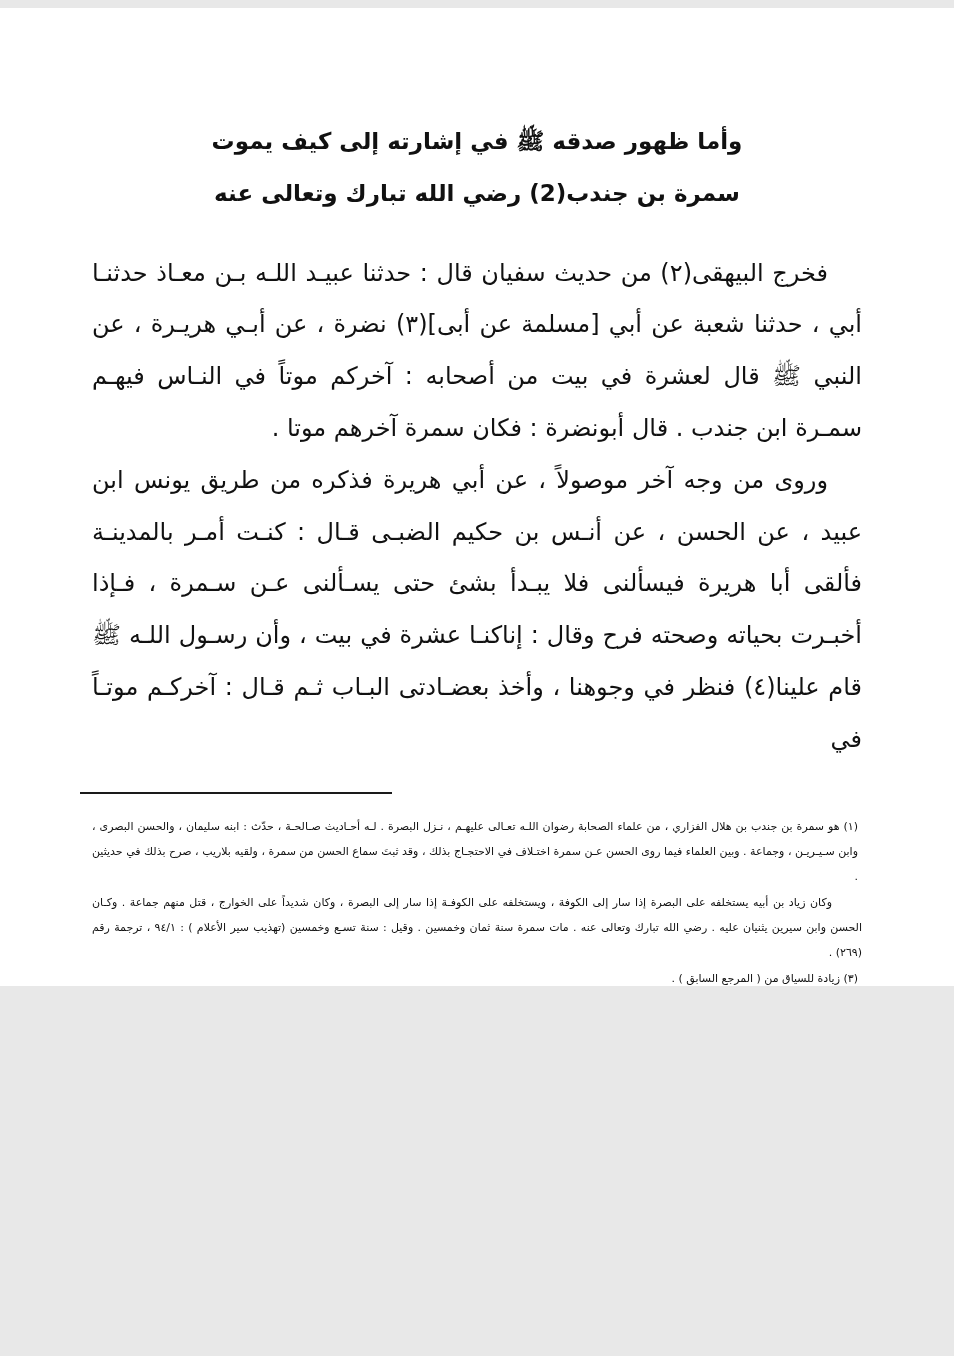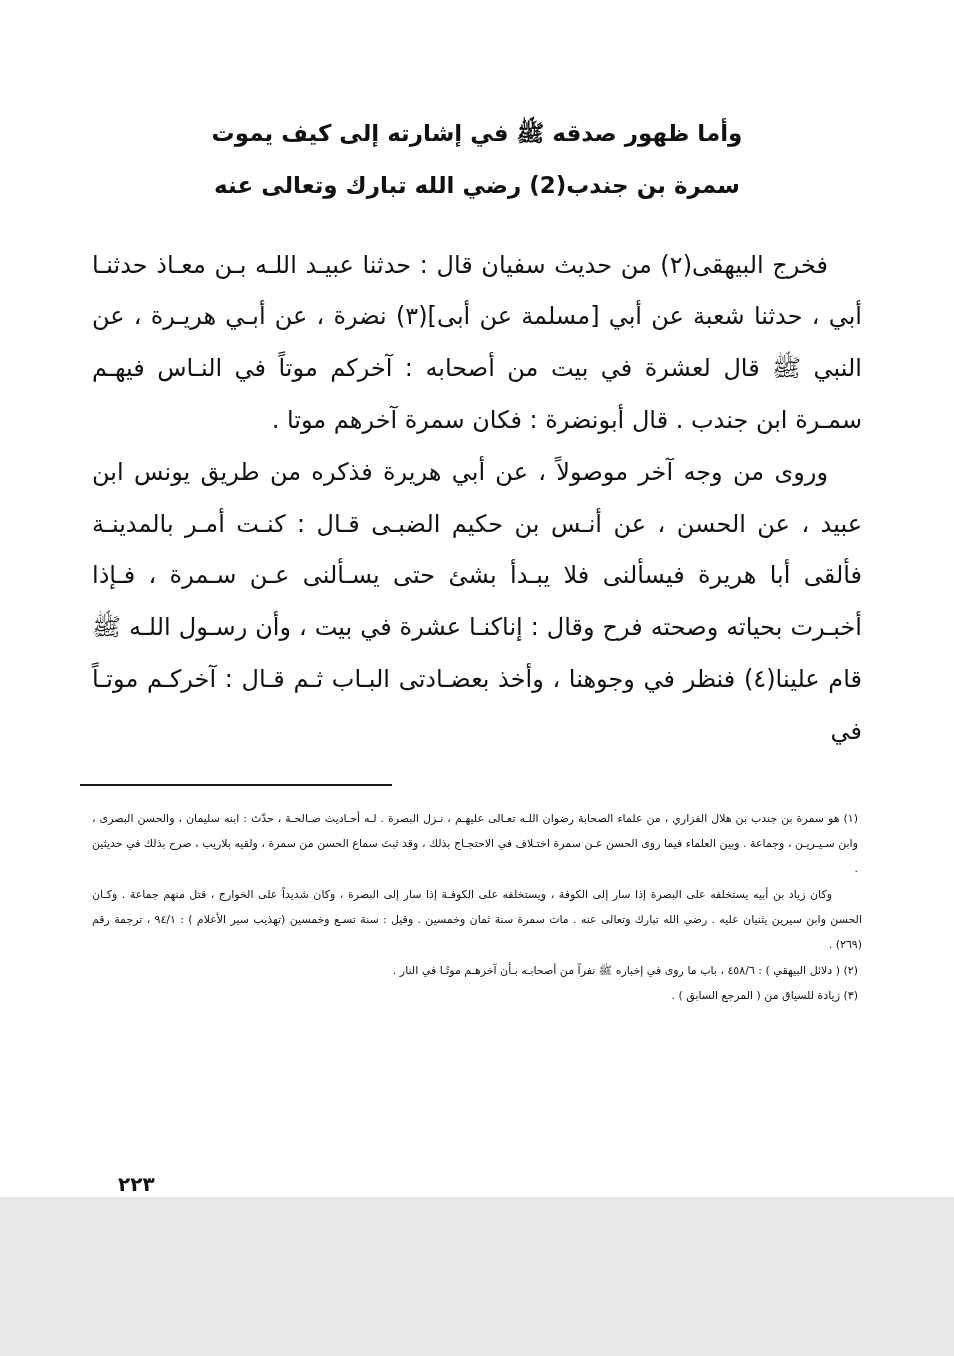--- a/index.html
+++ b/index.html
@@ -3,22 +3,22 @@
 <meta charset="utf-8">
 <style>
   html, body {
     margin: 0;
     padding: 0;
     background: #e8e8e8;
   }
   .page {
     position: relative;
     width: 954px;
-    height: 1197px;
-    margin: 0 auto;
+    height: 978px;
+    margin: 8px auto;
     background: #ffffff;
     color: #111111;
     direction: rtl;
     box-sizing: border-box;
     padding: 108px 92px 0 92px;
     overflow: hidden;
     font-family: "DejaVu Sans", sans-serif;
   }
   .title-block {
     text-align: center;
@@ -81,19 +81,18 @@
   <div class="body-text">
     <p>فخرج البيهقى(٢) من حديث سفيان قال : حدثنا عبيـد اللـه بـن معـاذ حدثنـا أبي ، حدثنا شعبة عن أبي [مسلمة عن أبى](٣) نضرة ، عن أبـي هريـرة ، عن النبي ﷺ قال لعشرة في بيت من أصحابه : آخركم موتاً في النـاس فيهـم سمـرة ابن جندب . قال أبونضرة : فكان سمرة آخرهم موتا .</p>
     <p>وروى من وجه آخر موصولاً ، عن أبي هريرة فذكره من طريق يونس ابن عبيد ، عن الحسن ، عن أنـس بن حكيم الضبـى قـال : كنـت أمـر بالمدينـة فألقى أبا هريرة فيسألنى فلا يبـدأ بشئ حتى يسـألنى عـن سـمرة ، فـإذا أخبـرت بحياته وصحته فرح وقال : إناكنـا عشرة في بيت ، وأن رسـول اللـه ﷺ قام علينا(٤) فنظر في وجوهنا ، وأخذ بعضـادتى البـاب ثـم قـال : آخركـم موتـاً في</p>
   </div>
 
   <hr class="footnote-separator">
 
   <div class="footnotes">
     <p class="footnote hanging">(١) هو سمرة بن جندب بن هلال الفزاري ، من علماء الصحابة رضوان اللـه تعـالى عليهـم ، نـزل البصرة . لـه أحـاديث صـالحـة ، حدّث : ابنه سليمان ، والحسن البصرى ، وابن سـيـريـن ، وجماعة . وبين العلماء فيما روى الحسن عـن سمرة اختـلاف في الاحتجـاج بذلك ، وقد ثبتَ سماع الحسن من سمرة ، ولقيه بلاريب ، صرح بذلك في حديثين .</p>
     <p class="footnote cont">وكان زياد بن أبيه يستخلفه على البصرة إذا سار إلى الكوفة ،  ويستخلفه على الكوفـة إذا سار إلى البصرة ، وكان شديداً على الخوارج ، قتل منهم جماعة .  وكـان الحسن وابن سيرين يثنيان عليه . رضي الله تبارك وتعالى عنه . مات سمرة سنة ثمان وخمسين . وقيل : سنة تسـع وخمسين (تهذيب سير الأعلام ) : ٩٤/١ ، ترجمة رقم (٢٦٩) .</p>
-    <p class="footnote hanging">(٢) ( دلائل البيهقي ) : ٤٥٨/٦ ، باب ما روى في إخباره ﷺ نفراً من أصحابـه بـأن آخرهـم موتًـا في النار .</p>
     <p class="footnote hanging">(٣) زيادة للسياق من ( المرجع السابق ) .</p>
   </div>
 
   <div class="page-number">٢٢٣</div>
 
 </div>
 
 </body></html>

